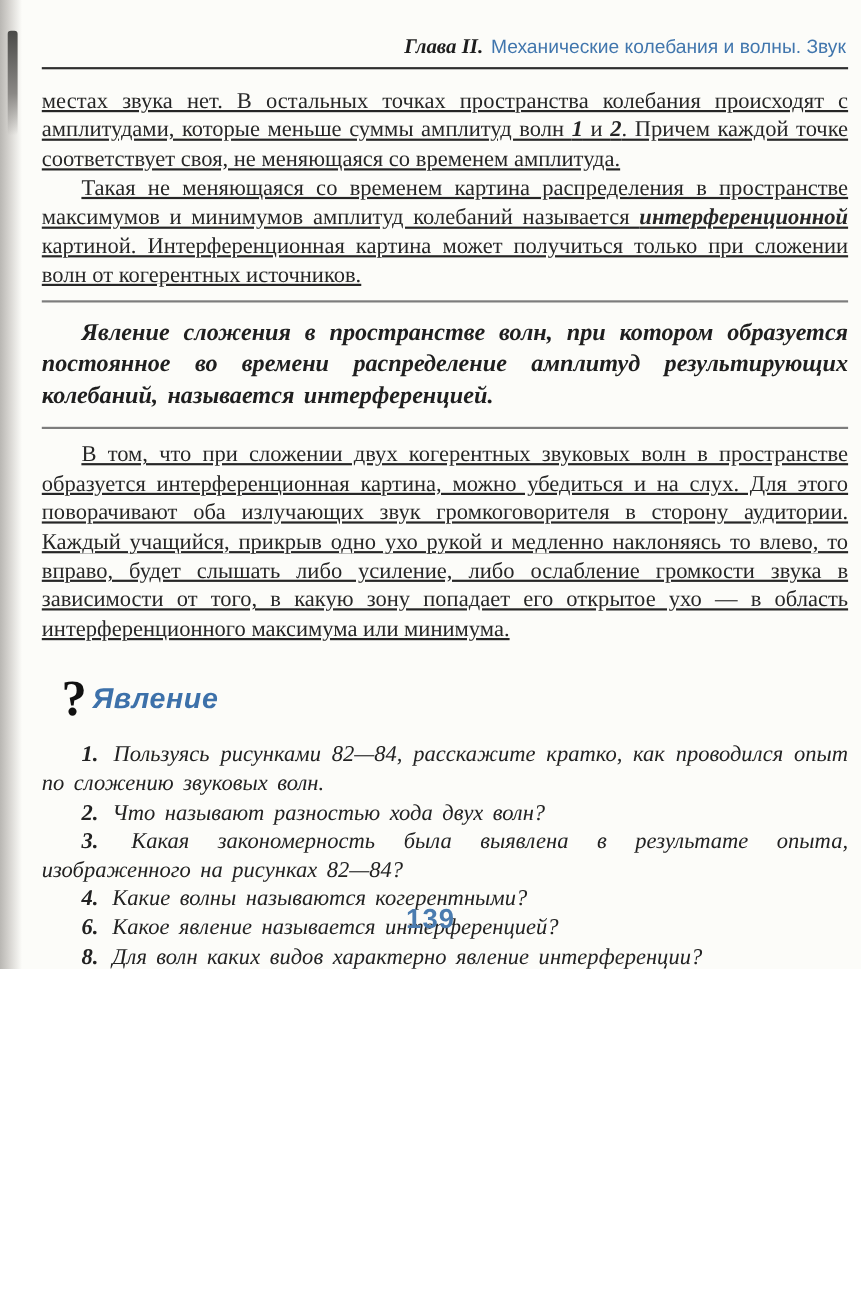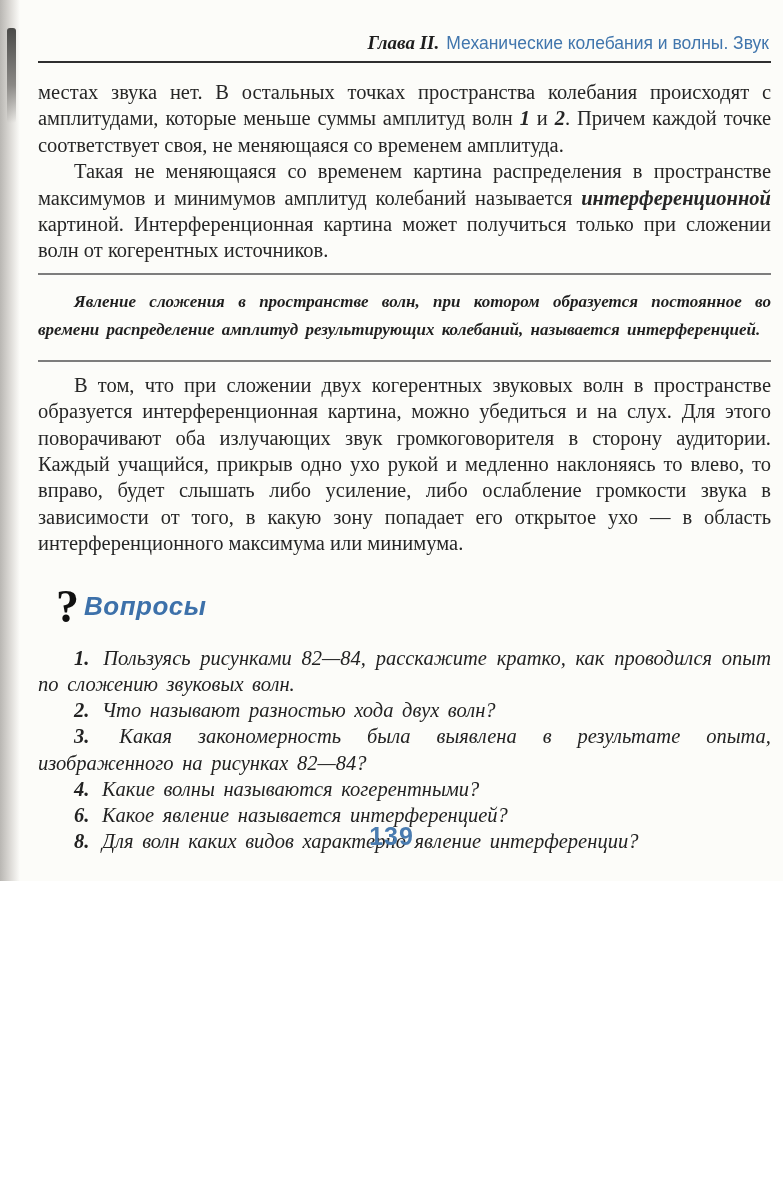--- a/index.html
+++ b/index.html
@@ -36,39 +36,39 @@
   .chapter-label {
     font-style: italic; font-weight: bold;
     font-size: 19px; color:#1d1d1d;
     margin-right: 7px;
   }
   .chapter-title {
     font-family: "Liberation Sans", sans-serif;
     font-size: 17.5px; color:#4176ad;
   }
   
-  .paras { margin-top: 16px; }
+  .paras { margin-top: 16px; text-decoration: underline; }
   p.para {
     margin: 0;
     font-size: 20.5px;
     line-height: 26.4px;
     text-align: justify;
   }
   p.para.indent { text-indent: 36px; }
   span.bold-italic { font-weight: bold; font-style: italic; }
   
   .definition-block {
     margin: 9px 0 10px 0;
     border-top: 2px solid #7d7d7d;
     border-bottom: 2px solid #7d7d7d;
     padding: 13px 0 15px 0;
   }
   .definition-block p {
     margin:0;
-    font-size: 17px;
+    font-size: 22px;
     line-height: 28.5px;
     font-weight: bold; font-style: italic;
     text-align: justify;
     text-indent: 36px;
     word-spacing: 3px;
     color:#1f1f1f;
   }
   
   .questions-header {
     display:flex; align-items:center;
@@ -146,21 +146,21 @@
     <section class="definition-block">
       <p>Явление сложения в пространстве волн, при котором образуется постоянное во времени распределение амплитуд результирующих колебаний, называется интерференцией.</p>
     </section>
 
     <section class="paras" style="margin-top:0;">
         <p class="para indent"><span>В том, что при сложении двух когерентных звуковых волн в пространстве образуется интерференционная картина, можно убедиться и на слух. Для этого поворачивают оба излучающих звук громкоговорителя в сторону аудитории. Каждый учащийся, прикрыв одно ухо рукой и медленно наклоняясь то влево, то вправо, будет слышать либо усиление, либо ослабление громкости звука в зависимости от того, в какую зону попадает его открытое ухо — в область интерференционного максимума или минимума.</span></p>
       </section>
 
     <div class="questions-header">
       <span class="q-icon">?</span>
-      <span class="q-title">Вопросы</span>
+      <span class="q-title">Явление</span>
     </div>
 
     <section class="questions">
         <p class="question"><span class="q-num">1.</span> Пользуясь рисунками 82—84, расскажите кратко, как проводился опыт по сложению звуковых волн.</p>
         <p class="question"><span class="q-num">2.</span> Что называют разностью хода двух волн?</p>
         <p class="question"><span class="q-num">3.</span> Какая закономерность была выявлена в результате опыта, изображенного на рисунках 82—84?</p>
         <p class="question"><span class="q-num">4.</span> Какие волны называются когерентными?</p>
         <p class="question"><span class="q-num">6.</span> Какое явление называется интерференцией?</p>
         <p class="question"><span class="q-num">8.</span> Для волн каких видов характерно явление интерференции?</p>
       </section>

